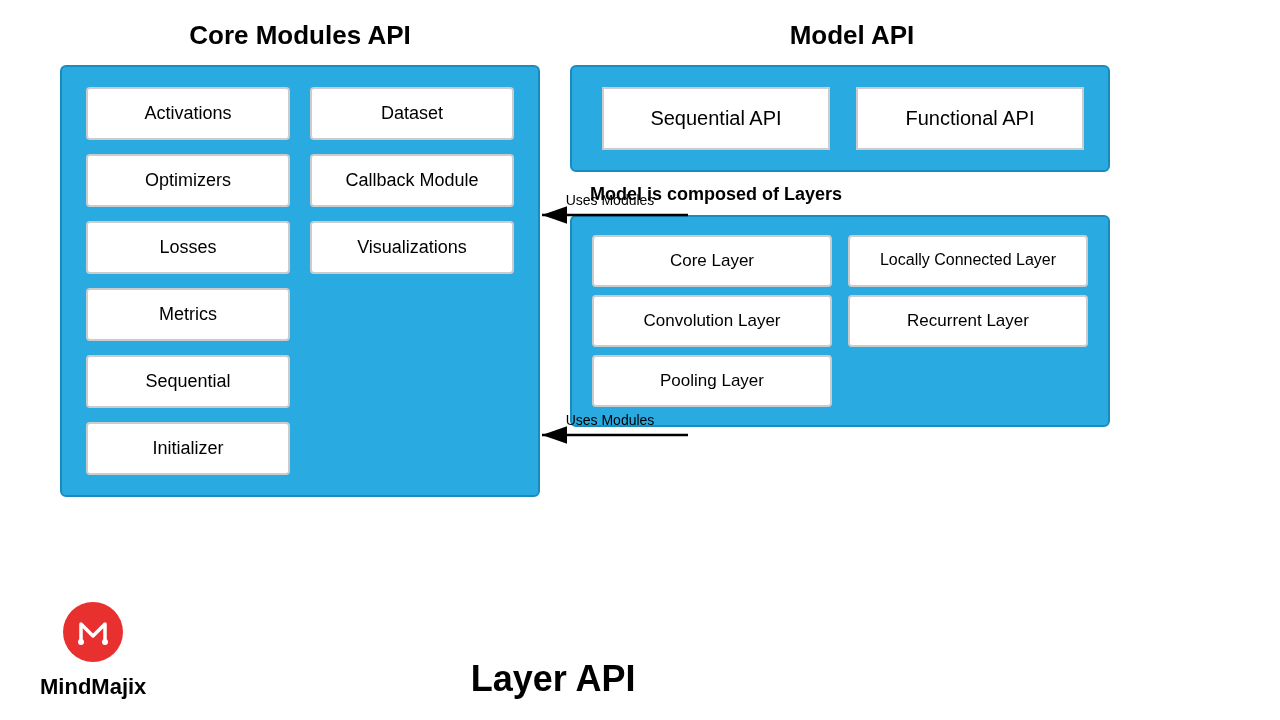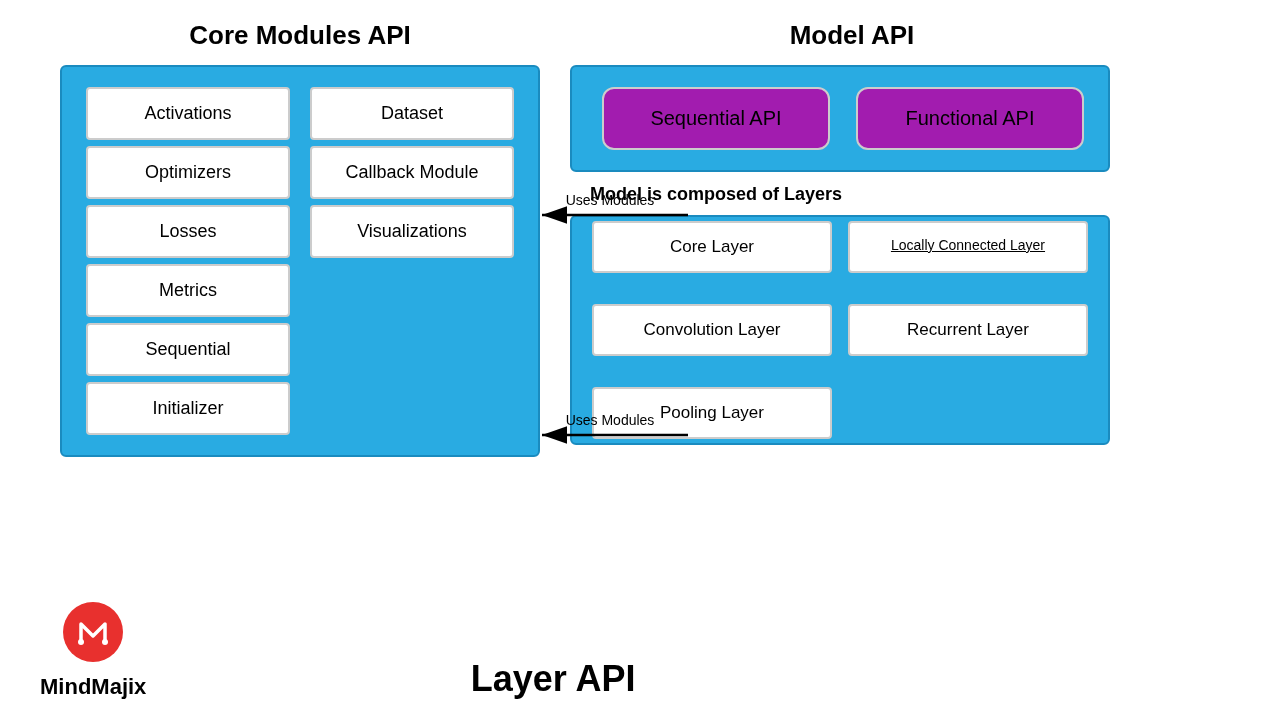--- a/index.html
+++ b/index.html
@@ -45,21 +45,21 @@
     }
 
     .core-modules-box {
       background: #29abe2;
       border: 2px solid #1a8bbf;
       border-radius: 6px;
       padding: 20px 24px;
       width: 480px;
       display: grid;
       grid-template-columns: 1fr 1fr;
-      gap: 6px 20px;
+      gap: 14px 20px;
     }
 
     .module-item {
       background: #fff;
       border: 2px solid #ccc;
       border-radius: 4px;
       padding: 14px 10px;
       text-align: center;
       font-size: 18px;
       font-weight: 500;
@@ -90,23 +90,23 @@
       border-radius: 6px;
       padding: 20px 24px;
       width: 540px;
       display: flex;
       flex-direction: row;
       gap: 20px;
       justify-content: center;
     }
 
     .model-api-item {
-      background: #a21caf;
+      background: #ffffff;
       border: 2px solid #ccc;
-      border-radius: 12px;
+      border-radius: 0;
       padding: 18px 28px;
       text-align: center;
       font-size: 20px;
       font-weight: 500;
       color: #000;
       flex: 1;
       margin-left: 6px;
     }
 
     .composed-title {
@@ -115,41 +115,40 @@
       color: #000;
       margin: 12px 0 10px 0;
       align-self: flex-start;
       margin-left: 20px;
     }
 
     .layers-box {
       background: #29abe2;
       border: 2px solid #1a8bbf;
       border-radius: 6px;
-      padding: 4px 20px;
+      padding: 18px 20px;
       width: 540px;
       display: grid;
       grid-template-columns: 1fr 1fr;
-      gap: 31px 16px;
+      gap: 8px 16px;
     }
 
     .layer-item {
       background: #fff;
       border: 2px solid #ccc;
       border-radius: 4px;
       padding: 14px 10px;
       text-align: center;
       font-size: 17px;
       font-weight: 500;
       color: #000;
     }
 
     .layer-item.small-text {
-      font-size: 14px;
-      text-decoration: underline;
+      font-size: 16px;
     }
 
     
     .arrows-area {
       position: absolute;
       top: 0; left: 0;
       width: 1280px;
       height: 720px;
       pointer-events: none;
     }

